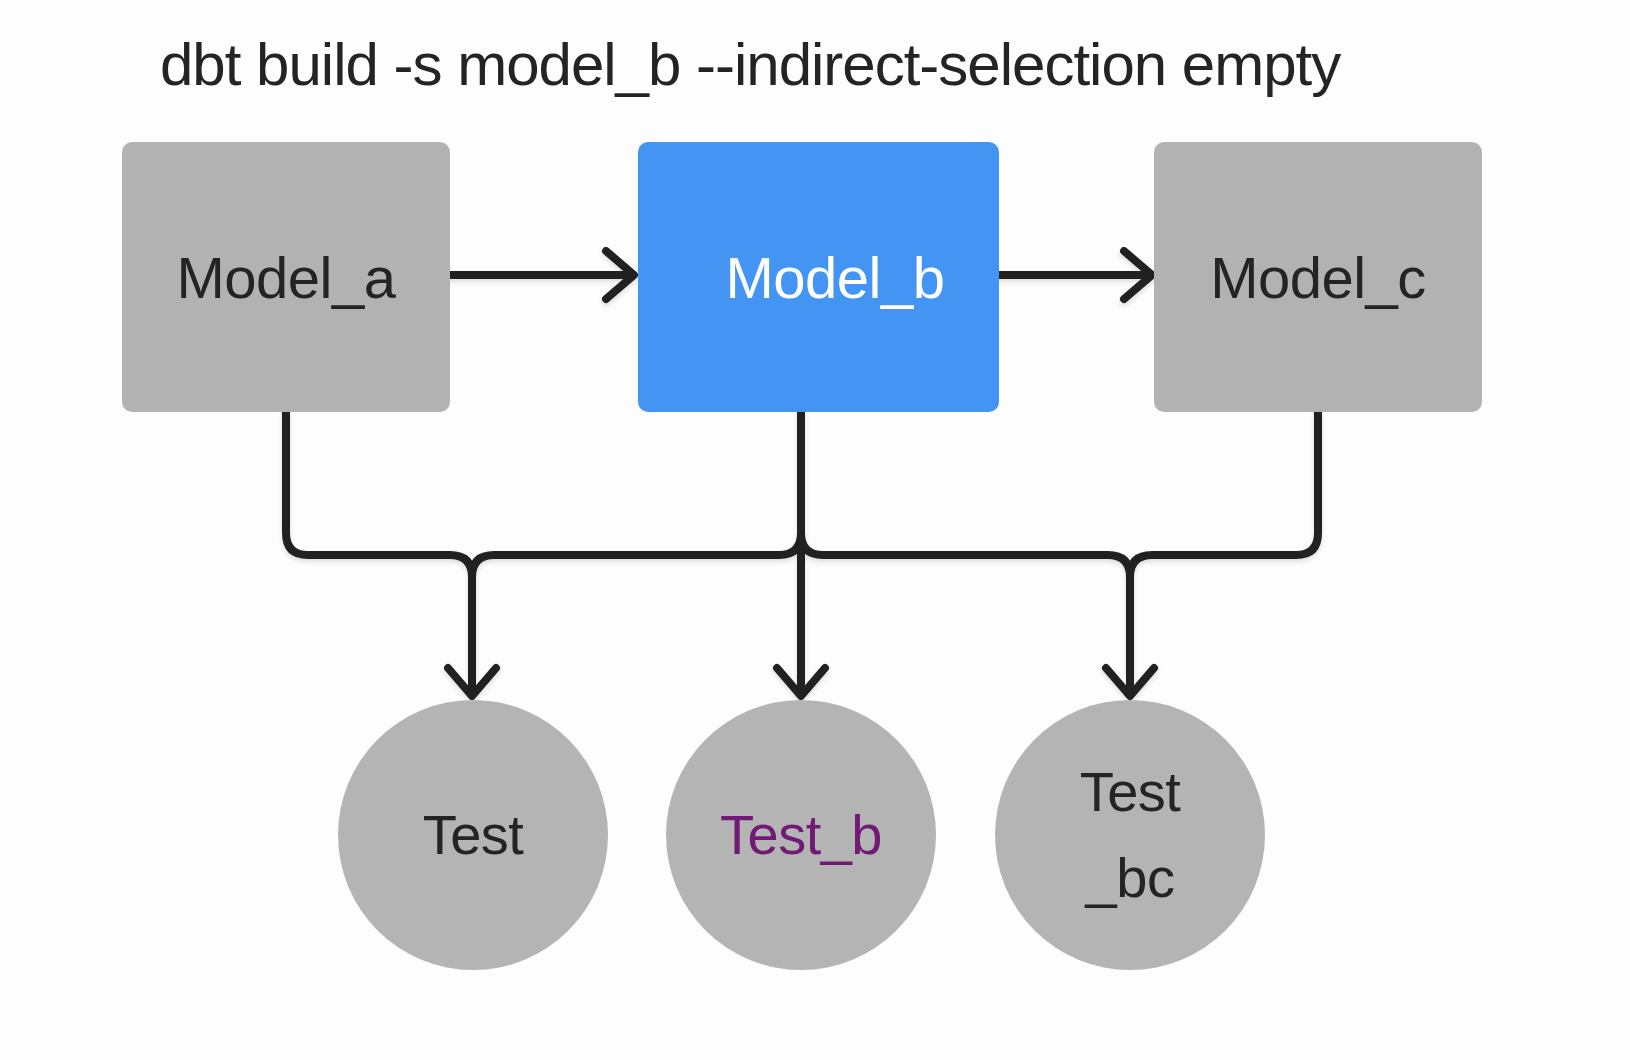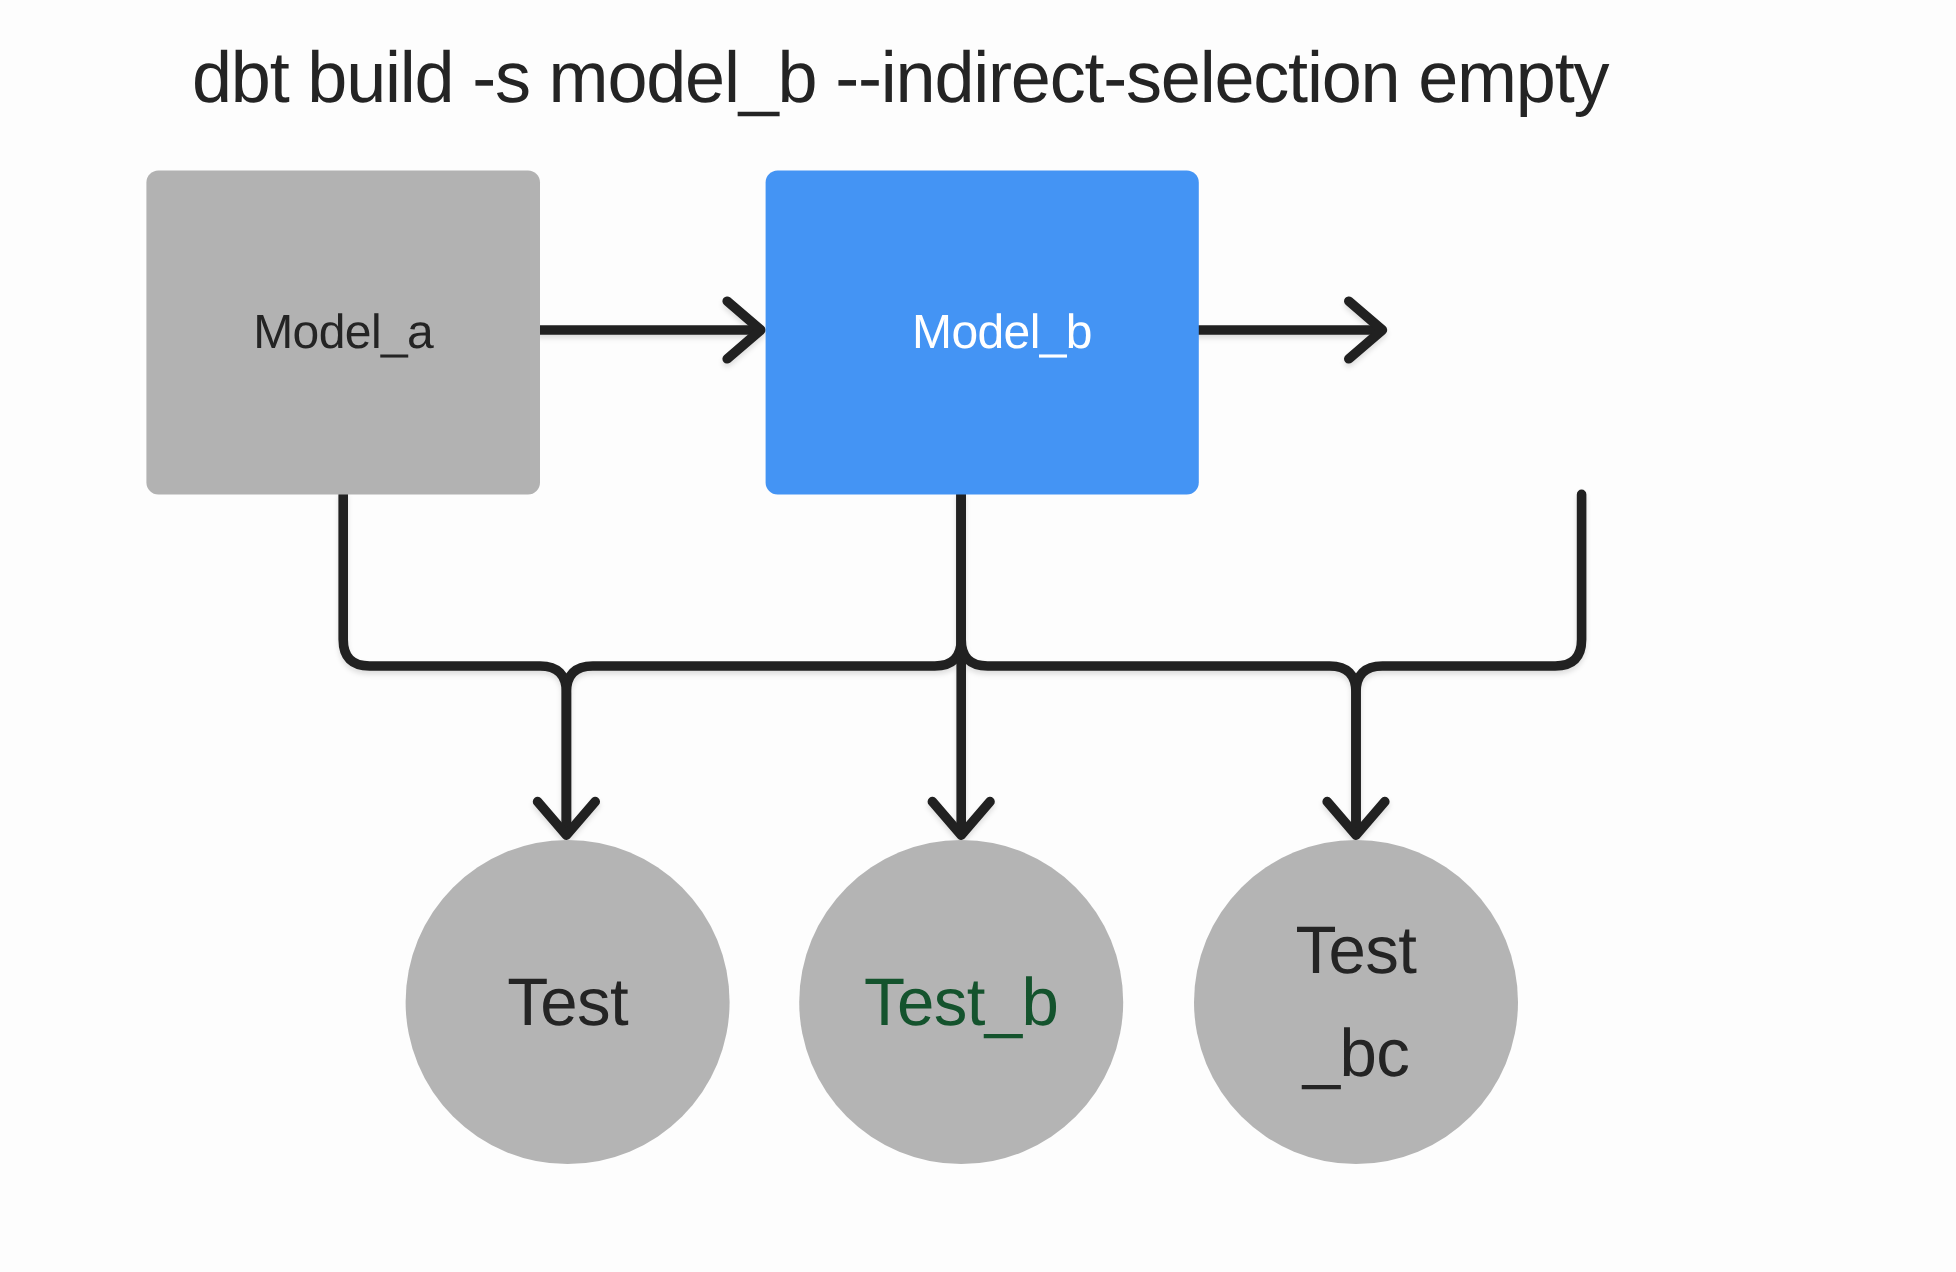--- a/index.html
+++ b/index.html
@@ -32,21 +32,21 @@
     position:absolute;
     top:142px;
     width:328px;
     height:270px;
     border-radius:10px;
     display:flex;
     align-items:center;
     justify-content:center;
   }
   .node-box .label{
-    font-size:40px;
+    font-size:58px;
     letter-spacing:-0.5px;
   }
   .test-circle{
     position:absolute;
     top:700px;
     width:270px;
     height:270px;
     border-radius:50%;
     display:flex;
     flex-direction:column;
@@ -84,27 +84,30 @@
   </svg>
 
   <div class="node-box" style="left: 122px; background: rgb(178, 178, 178);">
     <span class="label" style="color: rgb(36, 36, 36);">Model_a</span>
   </div>
 
   <div class="node-box" style="left: 638px; background: rgb(68, 148, 244); padding-left: 33px;">
     <span class="label" style="color: rgb(255, 255, 255);">Model_b</span>
   </div>
 
+  <div class="node-box" style="left: 1154px; background: rgb(178, 178, 178);">
+    <span class="label" style="color: rgb(36, 36, 36);">Model_c</span>
+  </div>
 
   <div class="test-circle" style="left: 338px; background: rgb(180, 180, 180);">
     <span class="line" style="color: rgb(36, 36, 36);">Test</span>
   </div>
 
   <div class="test-circle" style="left: 666px; background: rgb(180, 180, 180);">
-    <span class="line" style="color: #14532d;">Test_b</span>
+    <span class="line" style="color: #701a75;">Test_b</span>
     <span class="line" style="color: rgb(36, 36, 36);"></span>
   </div>
 
   <div class="test-circle" style="left: 995px; background: rgb(180, 180, 180);">
     <span class="line" style="color: rgb(36, 36, 36);">Test</span>
     <span class="line" style="color: rgb(36, 36, 36);">_bc</span>
   </div>
 
 </div>
 

